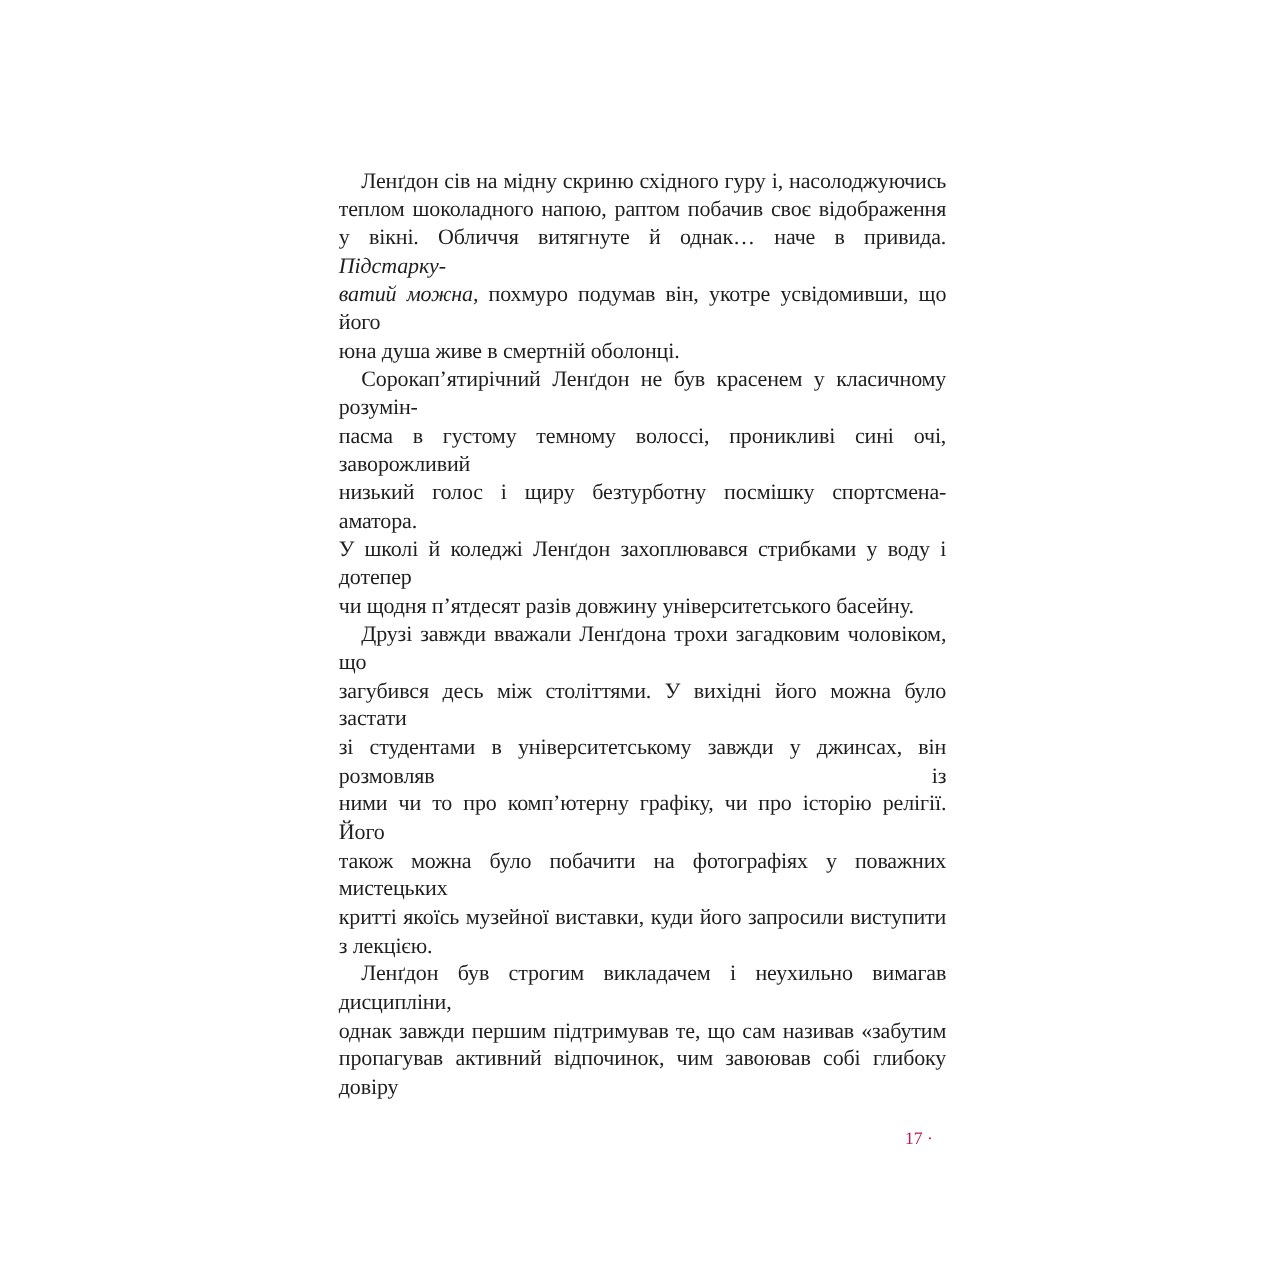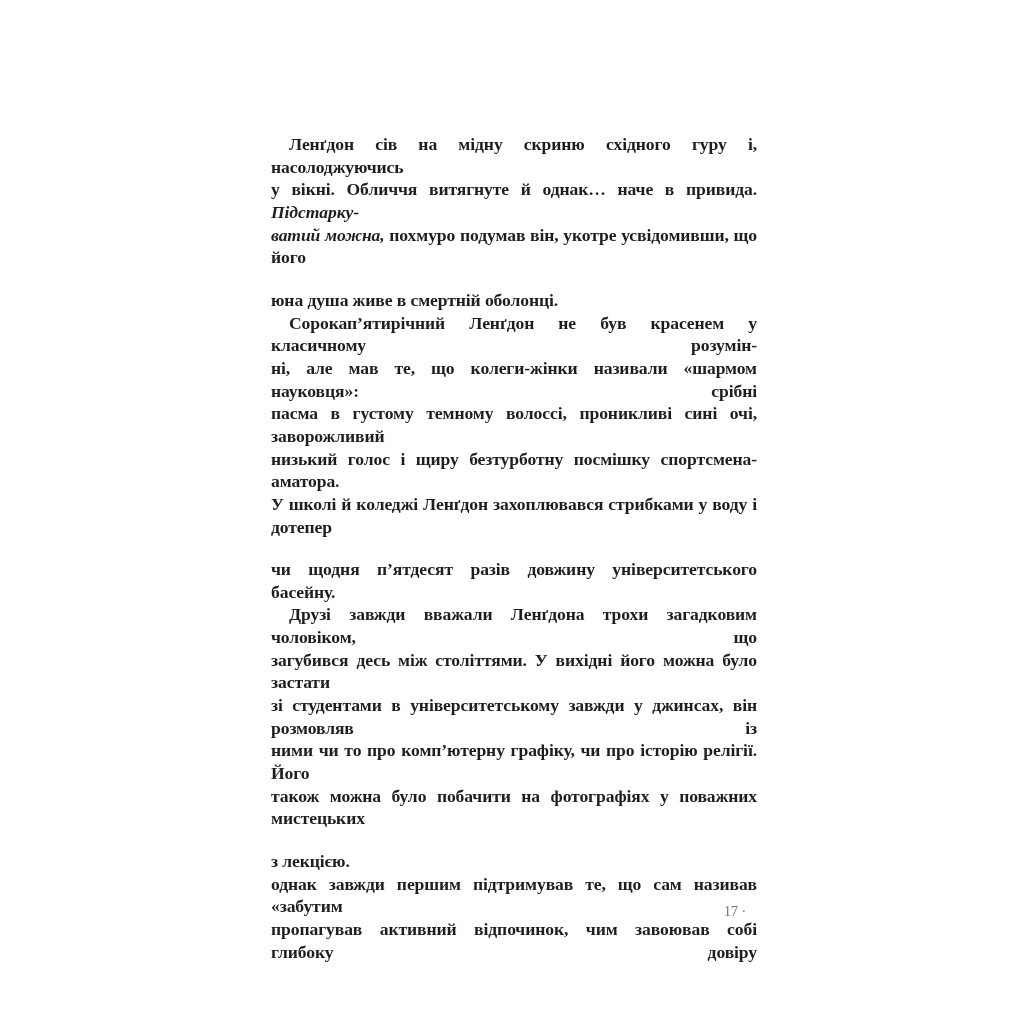--- a/index.html
+++ b/index.html
@@ -14,60 +14,61 @@
     line-height: 22.65px;
     color: #1e1e1e;
     text-align: justify;
     text-align-last: left;
     hyphens: manual;
     letter-spacing: -0.1px;
   }
   .page p {
     margin: 0;
     text-indent: 18px;
-    font-weight: bold;
   }
   .page p .line { display: block; text-align: justify; text-align-last: justify; }
-  .page p .line.last { text-align-last: left; margin-top: 20px; }
+  .page p .line.last { text-align-last: left; }
   .page p .line.first { text-indent: 18px; }
   .page p { text-indent: 0; }
   em { font-style: italic; }
   .folio {
     position: absolute;
     left: 724px;
     top: 904px;
     font-family: "Liberation Serif", "DejaVu Serif", serif;
     font-size: 14px;
-    color: #737373;
+    color: #be185d;
   }
 </style>
 </head>
 <body>
 
 <div class="page" id="page">
     <p>
       <span class="line first"><span>Ленґдон сів на мідну скриню східного гуру і, насолоджуючись</span></span>
+      <span class="line"><span>теплом шоколадного напою, раптом побачив своє відображення</span></span>
       <span class="line"><span>у вікні. Обличчя витягнуте й однак… наче в привида. </span><em>Підстарку-</em></span>
       <span class="line"><em>ватий можна,</em><span> похмуро подумав він, укотре усвідомивши, що його</span></span>
       <span class="line last"><span>юна душа живе в смертній оболонці.</span></span>
     </p>
     <p>
       <span class="line first"><span>Сорокап’ятирічний Ленґдон не був красенем у класичному розумін-</span></span>
-      <span class="line"><span>ні, але мав те, що колеги-жінки називали «шармом науковця»: срібні</span></span>
       <span class="line"><span>пасма в густому темному волоссі, проникливі сині очі, заворожливий</span></span>
       <span class="line"><span>низький голос і щиру безтурботну посмішку спортсмена-аматора.</span></span>
       <span class="line"><span>У школі й коледжі Ленґдон захоплювався стрибками у воду і дотепер</span></span>
       <span class="line last"><span>чи щодня п’ятдесят разів довжину університетського басейну.</span></span>
     </p>
     <p>
       <span class="line first"><span>Друзі завжди вважали Ленґдона трохи загадковим чоловіком, що</span></span>
       <span class="line"><span>загубився десь між століттями. У вихідні його можна було застати</span></span>
       <span class="line"><span>зі студентами в університетському завжди у джинсах, він розмовляв із</span></span>
       <span class="line"><span>ними чи то про комп’ютерну графіку, чи про історію релігії. Його</span></span>
       <span class="line"><span>також можна було побачити на фотографіях у поважних мистецьких</span></span>
+      <span class="line"><span>критті якоїсь музейної виставки, куди його запросили виступити</span></span>
       <span class="line last"><span>з лекцією.</span></span>
     </p>
     <p>
+      <span class="line first"><span>Ленґдон був строгим викладачем і неухильно вимагав дисципліни,</span></span>
       <span class="line"><span>однак завжди першим підтримував те, що сам називав «забутим</span></span>
       <span class="line"><span>пропагував активний відпочинок, чим завоював собі глибоку довіру</span></span>
     </p>
   </div>
 <div class="folio">17 ·</div>
 
 </body></html>

